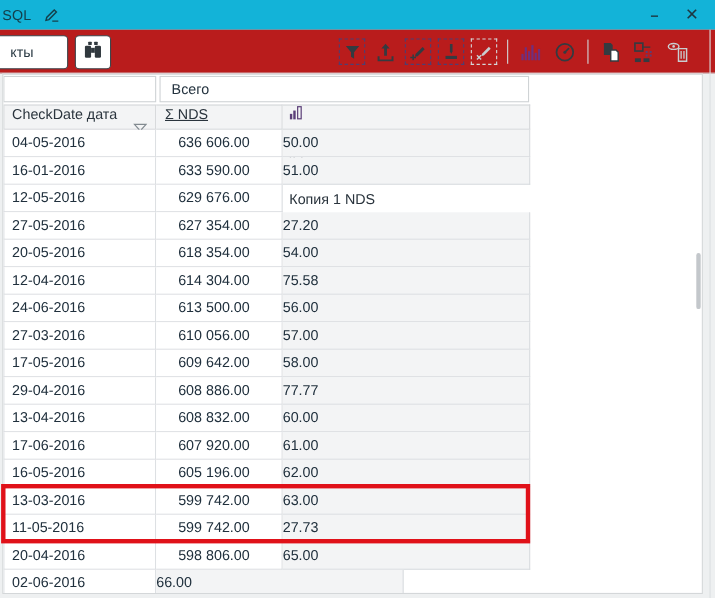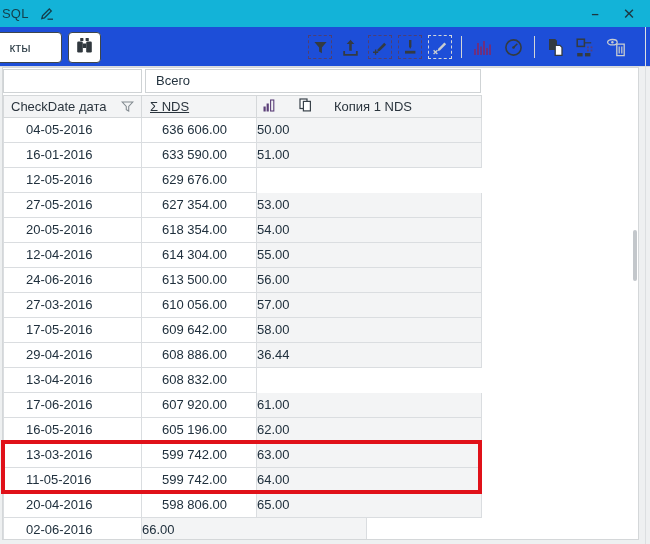--- a/index.html
+++ b/index.html
@@ -10,47 +10,47 @@
     -webkit-font-smoothing:antialiased;
   }
   
   .titlebar{position:absolute;left:0;top:0;width:650px;height:27px;background:#13b3d8;display:flex;align-items:center;}
   .title{color:#14404d;font-size:13px;margin-left:2px;letter-spacing:.2px;}
   .title-edit{margin-left:9px;display:flex;align-items:center;}
   .win-controls{position:absolute;right:14px;top:0;height:27px;display:flex;align-items:center;gap:20px;}
   .win-btn{color:#1d3741;font-size:15px;line-height:27px;cursor:default;width:14px;text-align:center;}
   .win-btn.min{font-weight:bold;font-size:13px;}
   
-  .toolbar{position:absolute;left:0;top:27px;width:650px;height:39px;background:#1d4ed8;border-bottom:1px solid #d9dcde;}
+  .toolbar{position:absolute;left:0;top:27px;width:650px;height:39px;background:#b91c1c;border-bottom:1px solid #d9dcde;}
   .tb-btn{position:absolute;top:5px;height:31px;background:#fff;border:1px solid #3e464c;border-radius:4px;box-sizing:border-box;display:flex;align-items:center;justify-content:center;}
   .tb-btn.facts{left:-22px;width:84px;font-size:13px;color:#2a3a44;}
   .tb-btn.search{left:68px;width:33px;color:#30383e;}
   .tb-icons{position:absolute;right:22px;top:7px;display:flex;align-items:center;gap:6px;height:26px;}
   .icon-btn{width:24px;height:24px;display:flex;align-items:center;justify-content:center;box-sizing:border-box;color:#343b41;}
   .icon-btn.dashed{border:1px dashed #4d3f73;}
   .icon-btn.disabled{color:#c9cdd0;}
   .icon-btn.disabled.dashed{border-color:#d4d7da;}
   .tb-sep{width:1px;height:22px;background:#d2d5d7;margin:0 3px;}
   
   .panel{position:absolute;left:2px;top:67px;width:637px;height:473px;background:#fff;border:1px solid #d4d7d9;box-sizing:border-box;overflow:hidden;}
   .vsego-row{position:absolute;left:0;top:0;height:25px;}
   .vsego-c1{position:absolute;left:0;top:1px;width:139px;height:24px;border:1px solid #cfd3d5;box-sizing:border-box;background:#fff;}
   .vsego-c2{position:absolute;left:142px;top:1px;width:336px;height:24px;border:1px solid #cfd3d5;box-sizing:border-box;background:#fff;
             font-size:13px;color:#24333f;line-height:21px;padding-left:10px;}
   .header-row{position:absolute;left:0;top:27px;display:flex;height:23px;}
   .hcell{box-sizing:border-box;background:#f3f4f5;border-top:1px solid #d5d8da;border-bottom:1px solid #d5d8da;border-right:1px solid #d5d8da;
-         font-size:13px;color:#2a343d;display:flex;align-items:center;}
+         font-size:13px;color:#2a343d;display:flex;align-items:flex-start;flex-direction:column;}
   .hcell.h0{width:139px;border-left:1px solid #d5d8da;padding-left:7px;}
   .hcell.h1{width:115px;padding-left:8px;text-decoration:underline;}
   .hcell.h2{width:225px;padding-left:6px;gap:22px;}
   .h-funnel{margin-left:auto;margin-right:7px;color:#828a90;display:flex;}
   .tbody{position:absolute;left:0;top:50px;}
   .trow{display:flex;height:25px;}
   .cell{box-sizing:border-box;border-bottom:1px solid #dadde0;border-right:1px solid #dadde0;font-size:13px;color:#20303d;line-height:24px;}
-  .cell.c0{width:139px;border-left:1px solid #dadde0;padding-left:22px;background:#fff;}
+  .cell.c0{width:139px;border-left:1px solid #dadde0;padding-left:7px;background:#fff;}
   .cell.c1{width:115px;text-align:center;padding-right:9px;background:#fff;}
   .cell.c2{width:225px;text-align:left;padding-right:10px;background:#f3f4f5;}
   
   .highlight-box{position:absolute;left:1px;top:440px;width:481px;height:54px;box-sizing:border-box;border:4px solid #e01119;z-index:6;pointer-events:none;}
   .scroll-thumb{position:absolute;left:633px;top:230px;width:4px;height:51px;background:#c3c7cb;border-radius:2px;z-index:4;}
   .right-line{position:absolute;left:645px;top:27px;width:1px;height:517px;background:#dcdfe1;}
 </style>
 </head>
 <body>
 
@@ -218,75 +218,76 @@
         <div class="cell c1">633 590.00</div>
         <div class="cell c2">51.00</div>
       </div>
       <div class="trow">
         <div class="cell c0">12-05-2016</div>
         <div class="cell c1">629 676.00</div>
       </div>
       <div class="trow">
         <div class="cell c0">27-05-2016</div>
         <div class="cell c1">627 354.00</div>
-        <div class="cell c2">53.00</div>
+        <div class="cell c2">27.20</div>
       </div>
       <div class="trow">
         <div class="cell c0">20-05-2016</div>
         <div class="cell c1">618 354.00</div>
         <div class="cell c2">54.00</div>
       </div>
       <div class="trow">
         <div class="cell c0">12-04-2016</div>
         <div class="cell c1">614 304.00</div>
-        <div class="cell c2">55.00</div>
+        <div class="cell c2">75.58</div>
       </div>
       <div class="trow">
         <div class="cell c0">24-06-2016</div>
         <div class="cell c1">613 500.00</div>
         <div class="cell c2">56.00</div>
       </div>
       <div class="trow">
         <div class="cell c0">27-03-2016</div>
         <div class="cell c1">610 056.00</div>
         <div class="cell c2">57.00</div>
       </div>
       <div class="trow">
         <div class="cell c0">17-05-2016</div>
         <div class="cell c1">609 642.00</div>
         <div class="cell c2">58.00</div>
       </div>
       <div class="trow">
         <div class="cell c0">29-04-2016</div>
         <div class="cell c1">608 886.00</div>
-        <div class="cell c2">36.44</div>
+        <div class="cell c2">77.77</div>
       </div>
       <div class="trow">
         <div class="cell c0">13-04-2016</div>
         <div class="cell c1">608 832.00</div>
+        <div class="cell c2">60.00</div>
       </div>
       <div class="trow">
         <div class="cell c0">17-06-2016</div>
         <div class="cell c1">607 920.00</div>
         <div class="cell c2">61.00</div>
       </div>
       <div class="trow">
         <div class="cell c0">16-05-2016</div>
         <div class="cell c1">605 196.00</div>
         <div class="cell c2">62.00</div>
       </div>
       <div class="trow">
         <div class="cell c0">13-03-2016</div>
         <div class="cell c1">599 742.00</div>
         <div class="cell c2">63.00</div>
       </div>
       <div class="trow">
         <div class="cell c0">11-05-2016</div>
         <div class="cell c1">599 742.00</div>
-        <div class="cell c2">64.00</div>
+        <div class="cell c2">27.73</div>
       </div>
       <div class="trow">
         <div class="cell c0">20-04-2016</div>
         <div class="cell c1">598 806.00</div>
         <div class="cell c2">65.00</div>
       </div>
       <div class="trow">
         <div class="cell c0">02-06-2016</div>
         <div class="cell c2">66.00</div>
       </div>

